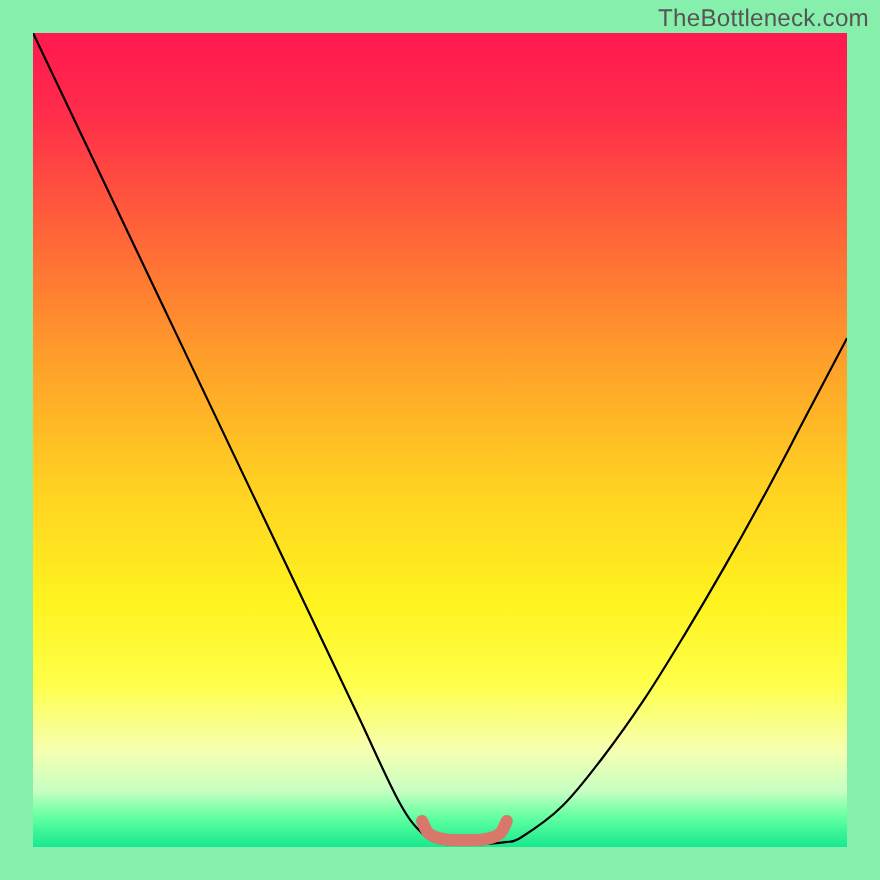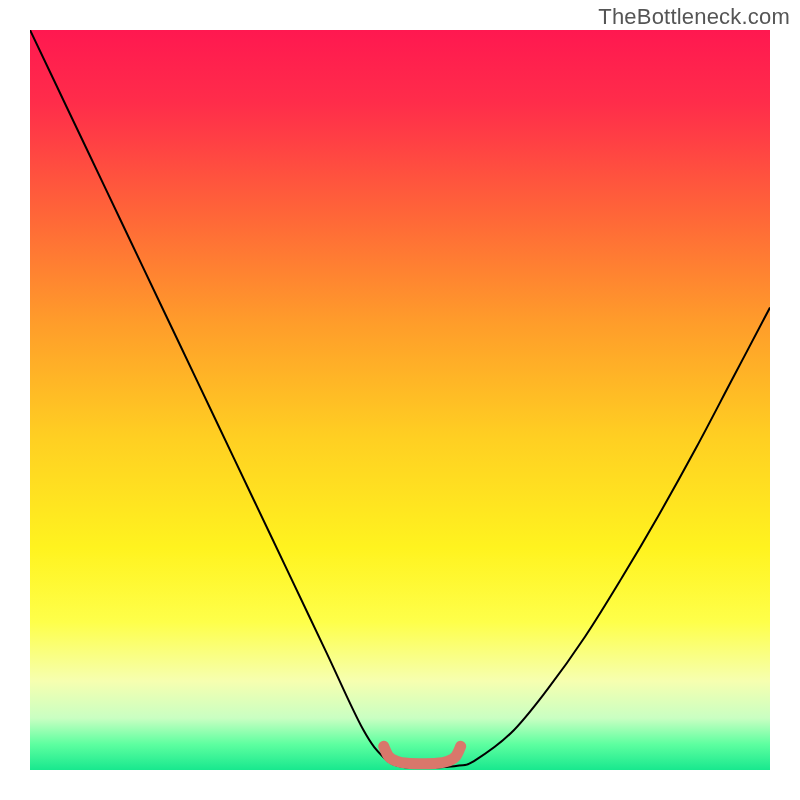--- a/index.html
+++ b/index.html
@@ -1,21 +1,21 @@
 <!DOCTYPE html>
 <html><head>
 <meta charset="utf-8">
 <style>
   * { margin: 0; padding: 0; box-sizing: border-box; }
   html, body { width: 800px; height: 800px; overflow: hidden; background: #000; }
   .frame {
     position: relative;
     width: 800px;
     height: 800px;
-    background: #ffffff;
+    background: #86efac;
   }
   .watermark {
     position: absolute;
     top: 4px;
     right: 10px;
     color: #555;
     font-family: Arial, Helvetica, sans-serif;
     font-size: 22px;
     font-weight: 500;
     letter-spacing: 0.2px;

